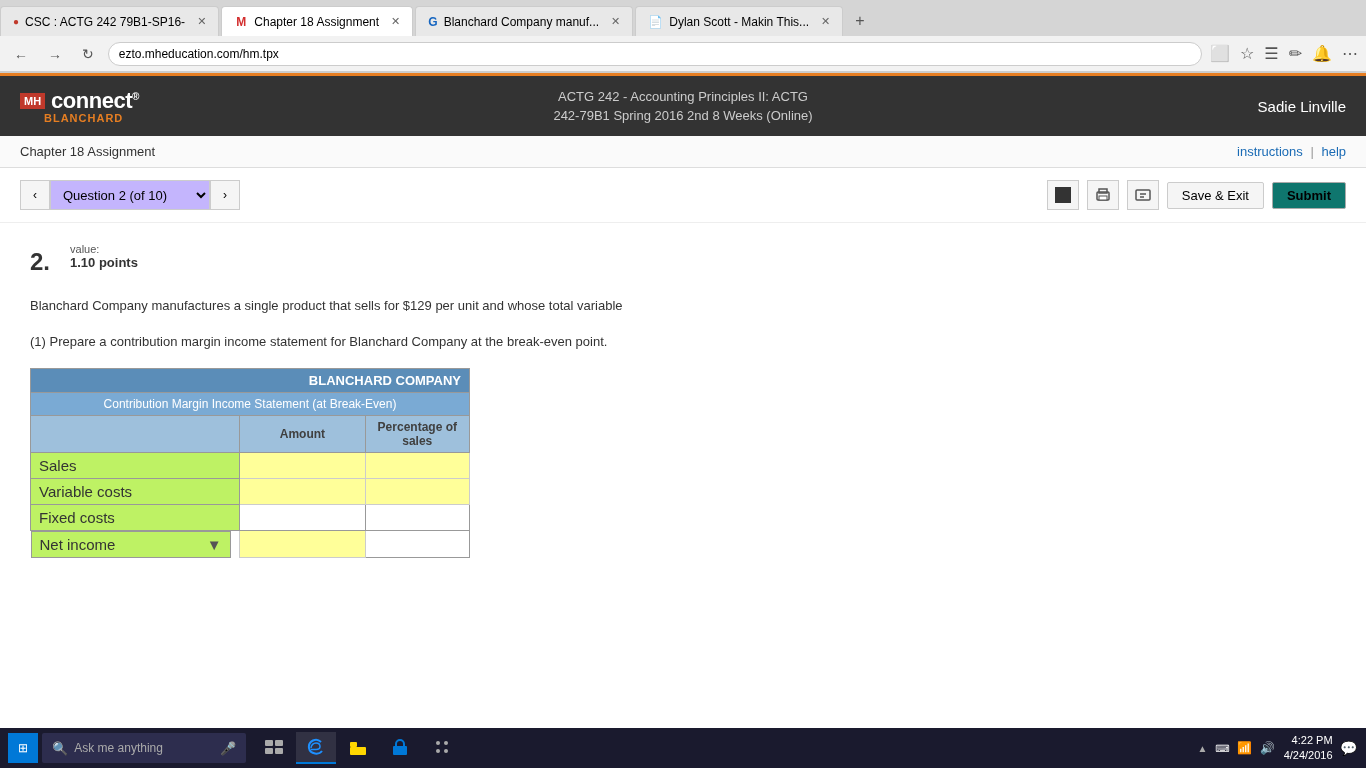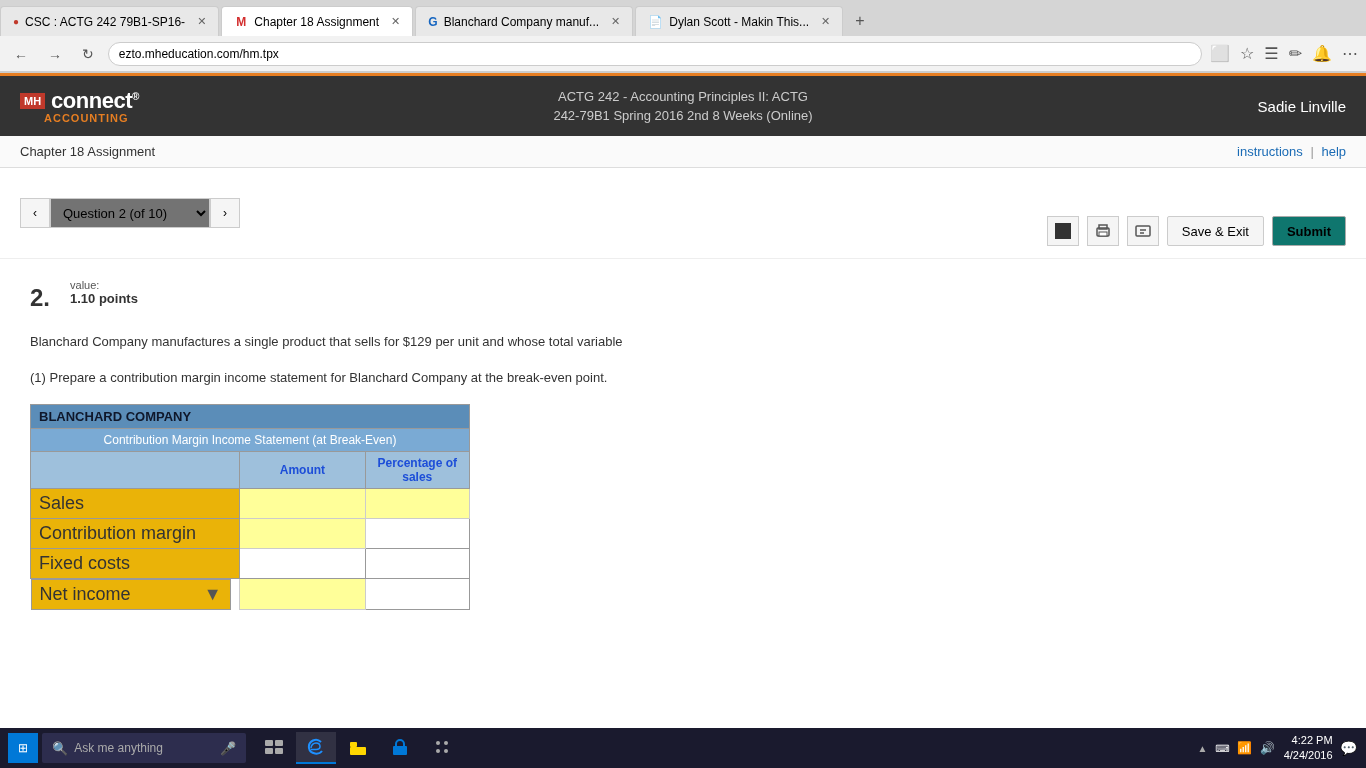--- a/index.html
+++ b/index.html
@@ -35,43 +35,43 @@
     .page-header { display: flex; align-items: center; justify-content: space-between; padding: 8px 20px; border-bottom: 1px solid #ddd; background: #fafafa; }
     .page-title { font-size: 13px; color: #333; font-weight: normal; }
     .page-links { font-size: 13px; }
     .page-links a { color: #1a6bb5; text-decoration: none; }
     .page-links .sep { color: #999; margin: 0 4px; }
 
     
     .question-nav { display: flex; align-items: center; justify-content: space-between; padding: 12px 20px; border-bottom: 1px solid #eee; }
     .nav-controls { display: flex; align-items: center; gap: 0; }
     .nav-arrow { width: 30px; height: 30px; border: 1px solid #ccc; background: #f5f5f5; cursor: pointer; display: flex; align-items: center; justify-content: center; font-size: 12px; }
-    .question-select { height: 30px; border: 1px solid #ccc; padding: 0 8px; font-size: 13px; background: #737373; min-width: 160px; cursor: pointer; }
-    .action-buttons { display: flex; gap: 8px; margin-top: 36px; }
+    .question-select { height: 30px; border: 1px solid #ccc; padding: 0 8px; font-size: 13px; background: #c4b5fd; min-width: 160px; cursor: pointer; }
+    .action-buttons { display: flex; align-items: center; gap: 8px; }
     .icon-btn { width: 32px; height: 30px; border: 1px solid #ccc; background: #f5f5f5; cursor: pointer; display: flex; align-items: center; justify-content: center; font-size: 14px; }
     .btn { padding: 5px 14px; border: 1px solid #ccc; background: #f5f5f5; cursor: pointer; font-size: 13px; border-radius: 2px; }
     .btn-submit { background: #0f766e; border-color: #aaa; font-weight: bold; }
 
     
     .main-content { padding: 20px 30px; }
     .question-number { font-size: 24px; font-weight: bold; color: #333; float: left; margin-right: 20px; margin-top: 5px; }
     .question-meta { display: inline-block; }
     .value-label { font-size: 11px; color: #555; }
     .points { font-size: 13px; font-weight: bold; color: #333; }
 
     .question-body { clear: both; padding-top: 20px; }
     .question-text { font-size: 13px; color: #333; line-height: 1.6; margin-bottom: 15px; }
 
     
     .income-table { border-collapse: collapse; width: 440px; margin-top: 10px; }
     .income-table th, .income-table td { border: 1px solid #999; padding: 4px 8px; font-size: 13px; }
-    .income-table .header-blue { background: #5b8db8; color: #0f172a; text-align: left; font-weight: bold; }
+    .income-table .header-blue { background: #5b8db8; color: #ffffff; text-align: right; font-weight: bold; }
     .income-table .sub-header { background: #7aaad4; color: #fff; text-align: center; font-weight: normal; font-size: 12px; }
-    .income-table .col-header { background: #9ec0dc; color: #1d4ed8; text-align: center; font-weight: bold; font-size: 12px; }
-    .income-table .row-label { background: #eab308; font-size: 18px; color: #333; width: 200px; }
+    .income-table .col-header { background: #9ec0dc; color: #404040; text-align: center; font-weight: bold; font-size: 12px; }
+    .income-table .row-label { background: #bef264; font-size: 15px; color: #333; width: 200px; }
     .income-table .input-cell { background: #ffff99; border: 1px solid #ccc; padding: 2px; }
     .income-table input[type=text] { width: 100%; border: none; background: transparent; font-size: 13px; padding: 2px 4px; outline: none; }
     .cell-amount { width: 120px; }
     .cell-pct { width: 100px; }
     .static-cell { background: #fff; }
 
     
     .taskbar { position: fixed; bottom: 0; left: 0; right: 0; height: 40px; background: #1a1a2e; display: flex; align-items: center; padding: 0 8px; gap: 4px; z-index: 100; }
     .taskbar-start { background: #0078d7; border: none; color: #fff; font-size: 12px; padding: 4px 10px; cursor: pointer; height: 30px; display: flex; align-items: center; gap: 4px; }
     .taskbar-search { display: flex; align-items: center; background: #2d2d4e; border-radius: 2px; height: 30px; padding: 0 10px; gap: 6px; min-width: 200px; }
@@ -129,21 +129,21 @@
   </div>
 </div>
 
 <div style="height:3px; background:#e67e22;"></div>
 <div class="app-header">
   <div class="connect-logo">
     <div class="connect-logo-top">
       <span class="logo-box">MH</span>
       <span class="connect-text">connect<sup class="connect-reg">®</sup></span>
     </div>
-    <div class="accounting-label">ACCOUNTING</div>
+    <div class="accounting-label">BLANCHARD</div>
   </div>
   <div class="course-info">
     <div>ACTG 242 - Accounting Principles II: ACTG</div>
     <div>242-79B1 Spring 2016 2nd 8 Weeks (Online)</div>
   </div>
   <div class="user-name">Sadie Linville</div>
 </div>
 
 <div class="page-header">
   <span class="page-title">Chapter 18 Assignment</span>
@@ -215,26 +215,26 @@
         <td class="col-header cell-amount">Amount</td>
         <td class="col-header cell-pct">Percentage of sales</td>
       </tr>
 
       <tr>
         <td class="row-label">Sales</td>
         <td class="input-cell"><input type="text" style=""></td>
         <td class="input-cell"><input type="text" style=""></td>
       </tr>
 
-
-      <tr>
-        <td class="row-label">Contribution margin</td>
-        <td class="input-cell"><input type="text" style=""></td>
-        <td class="static-cell"></td>
-      </tr>
+      <tr>
+        <td class="row-label">Variable costs</td>
+        <td class="input-cell"><input type="text" style=""></td>
+        <td class="input-cell"><input type="text" style=""></td>
+      </tr>
+
 
       <tr>
         <td class="row-label">Fixed costs</td>
         <td class="static-cell"></td>
         <td class="static-cell"></td>
       </tr>
 
       <tr>
         <td class="row-label" style="display:flex; align-items:center; gap:0;">
           <span>Net income</span>

